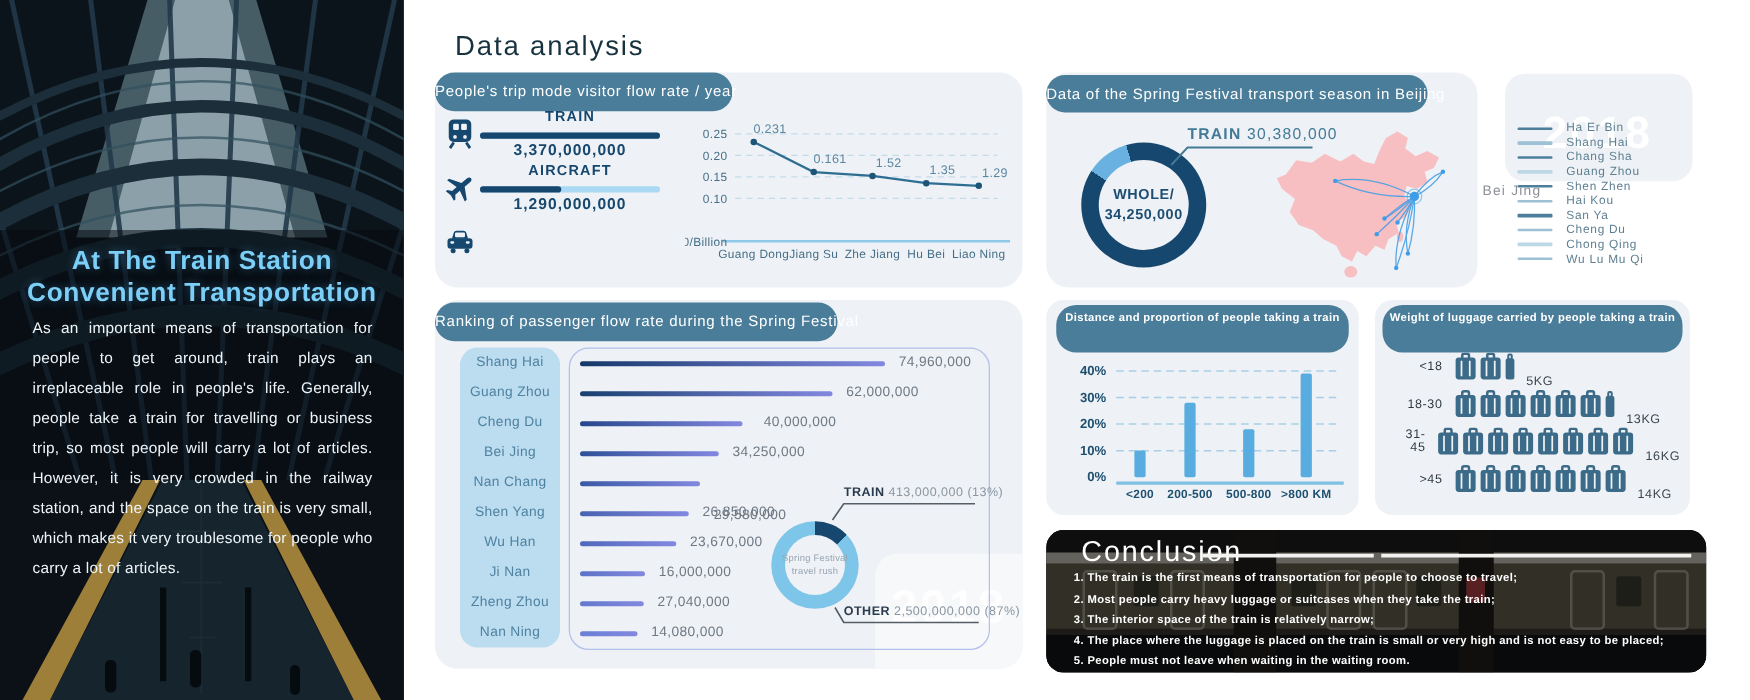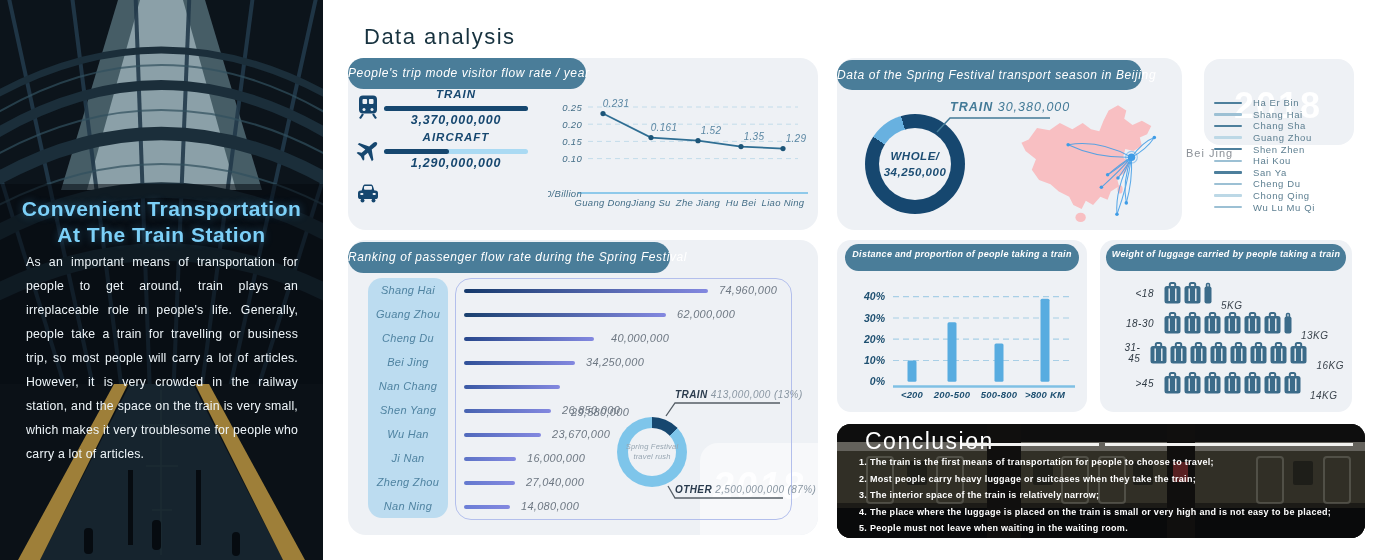--- a/index.html
+++ b/index.html
@@ -7,25 +7,25 @@
          font-family:"Liberation Sans",sans-serif;}
   
   #left-panel{position:absolute;left:0;top:0;width:323px;height:560px;overflow:hidden;background:#0c141b;}
   #left-panel svg{position:absolute;left:0;top:0;}
   .lp-title{position:absolute;left:0;top:196px;width:323px;text-align:center;
             color:#7cd0f8;font-size:21px;font-weight:bold;letter-spacing:.5px;line-height:26px;
             text-shadow:0 0 8px rgba(70,160,220,.45);}
   .lp-par{position:absolute;left:26px;top:250px;width:272px;color:#eef5f9;font-size:12.3px;
           line-height:24px;text-align:justify;letter-spacing:.2px;}
   
-  .card{position:absolute;background:#eef1f5;border-radius:18px;font-style:italic;}
+  .card{position:absolute;background:#eef1f5;border-radius:18px;}
   .pill{position:absolute;background:#4a7d99;color:#fff;border-radius:16px;text-align:center;
         letter-spacing:.6px;white-space:nowrap;}
   .pill.big{height:31px;line-height:31px;font-size:12px;}
-  .pill.small{height:27px;line-height:21px;font-size:9px;font-weight:bold;letter-spacing:.3px;}
+  .pill.small{height:38px;line-height:21px;font-size:9px;font-weight:bold;letter-spacing:.3px;}
   #page-heading{position:absolute;left:364px;top:24px;font-size:22px;color:#17323f;letter-spacing:1.5px;}
   
   #trip-card{left:348px;top:58px;width:470px;height:172px;}
   .mode-icon{position:absolute;left:7px;}
   .mode-row{position:absolute;left:34px;width:148px;height:40px;}
   .m-label{position:absolute;top:0;width:100%;text-align:center;font-size:11.5px;font-weight:bold;
            color:#16476f;letter-spacing:1px;}
   .m-bar{position:absolute;top:18px;left:2px;right:2px;height:4.5px;border-radius:3px;background:#aadaf3;}
   .m-fill{position:absolute;left:0;top:0;height:100%;border-radius:3px;background:#16476f;}
   .m-value{position:absolute;top:25px;width:100%;text-align:center;font-size:12.5px;font-weight:bold;
@@ -153,22 +153,22 @@
       </g>
       <g fill="#060b10">
         <rect x="128" y="470" width="5" height="75"></rect>
           <rect x="196" y="470" width="5" height="75"></rect>
         <rect x="84" y="528" width="9" height="26" rx="4"></rect>
           <rect x="152" y="520" width="9" height="30" rx="4"></rect>
         <rect x="232" y="532" width="8" height="24" rx="4"></rect>
       </g>
     </svg>
     <div class="lp-title">
+      <div>At The Train Station</div>
       <div>Convenient Transportation</div>
-      <div>At The Train Station</div>
     </div>
     <div class="lp-par">As an important means of transportation for people to get around, train plays an irreplaceable role in people's life. Generally, people take a train for travelling or business trip, so most people will carry a lot of articles. However, it is very crowded in the railway station, and the space on the train is very small, which makes it very troublesome for people who carry a lot of articles.</div>
   </div>
 
   <div id="page-heading">Data analysis</div>
 
   <div id="trip-card" class="card">
     <div class="pill big" style="left:0;top:0;width:238px;">People's trip mode visitor flow rate / year</div>
 
     <span class="mode-icon" style="top:36px;">

